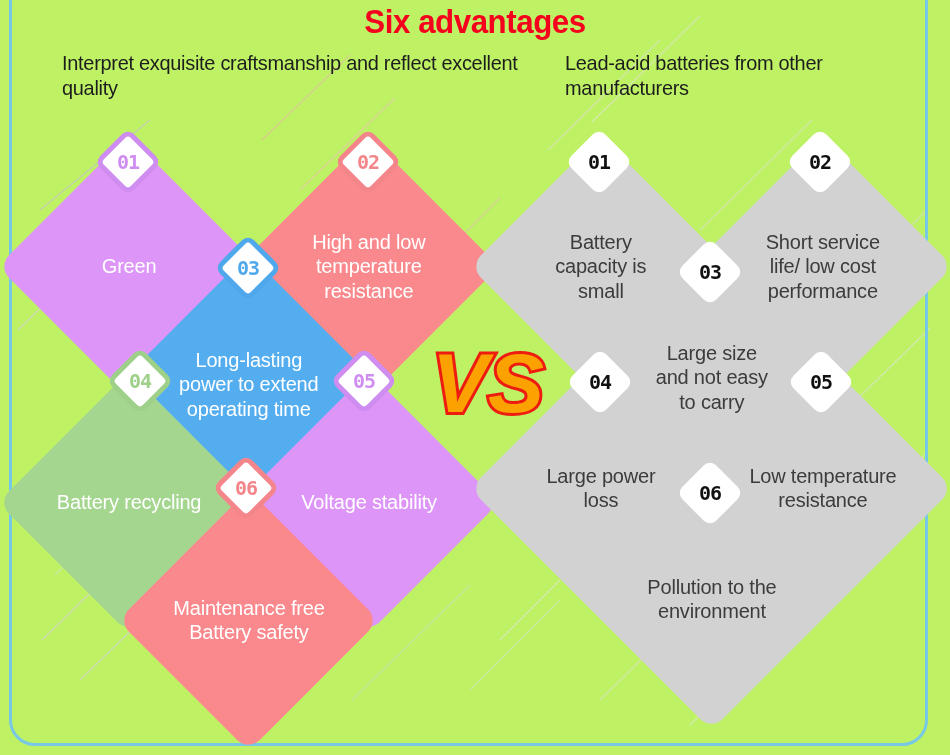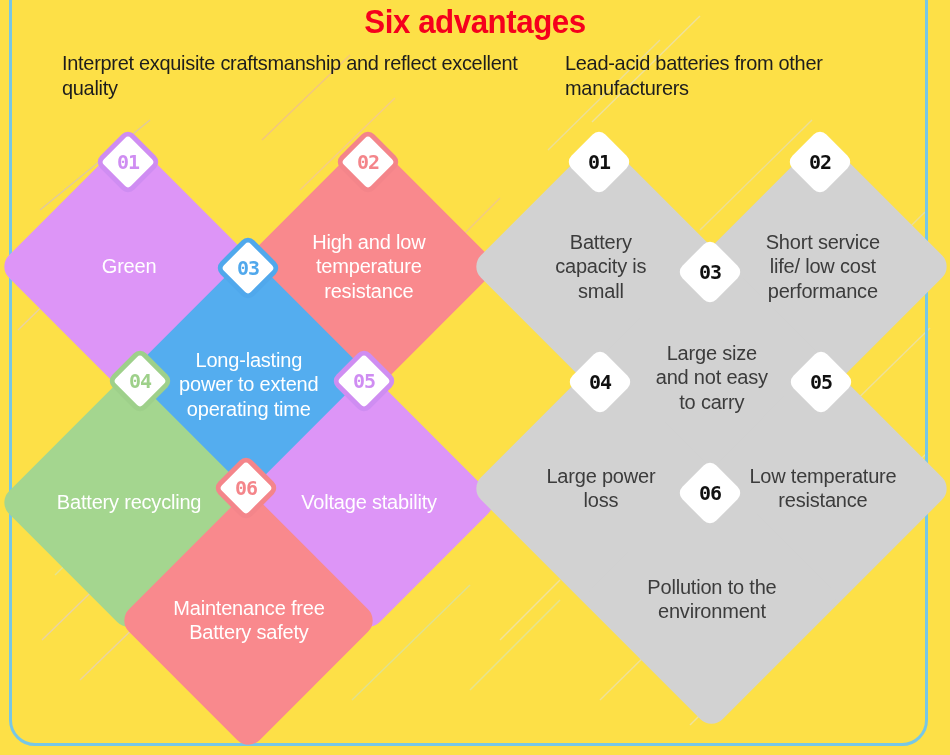--- a/index.html
+++ b/index.html
@@ -1,21 +1,21 @@
 <!DOCTYPE html>
 <html><head>
 <meta charset="utf-8">
 <style>
   html,body{margin:0;padding:0;}
   body{
     width:950px;height:755px;overflow:hidden;position:relative;
     background:#ffffff;
     font-family:"Liberation Sans","DejaVu Sans",sans-serif;
   }
-  #stage{position:absolute;left:0;top:0;width:950px;height:755px;overflow:hidden;background:#fde047;}
+  #stage{position:absolute;left:0;top:0;width:950px;height:755px;overflow:hidden;background:#bef264;}
 
   
   .deco{position:absolute;left:0;top:0;width:950px;height:755px;pointer-events:none;}
 
   
   .frame{
     position:absolute;left:9px;top:-24px;width:919px;height:770px;
     border:3px solid #77c7e6;border-radius:26px;box-sizing:border-box;
   }
 
@@ -197,14 +197,19 @@
       <span class="num">04</span>
     </div>
     <div class="badge dark" style="left:797px;top:358px;">
       <span class="num">05</span>
     </div>
     <div class="badge dark" style="left:686px;top:469px;">
       <span class="num">06</span>
     </div>
   </div>
 
+  <div class="vs">
+    <svg width="140" height="86" viewBox="0 0 140 86">
+      <text id="vs-text" x="70" y="72" text-anchor="middle" font-family="Liberation Sans, DejaVu Sans, sans-serif" font-size="84" font-weight="bold" style="font-style:italic" fill="#fba100" stroke="#ee1b11" stroke-width="6" paint-order="stroke fill">VS</text>
+    </svg>
+  </div>
 
 </div>
 
 </body></html>

